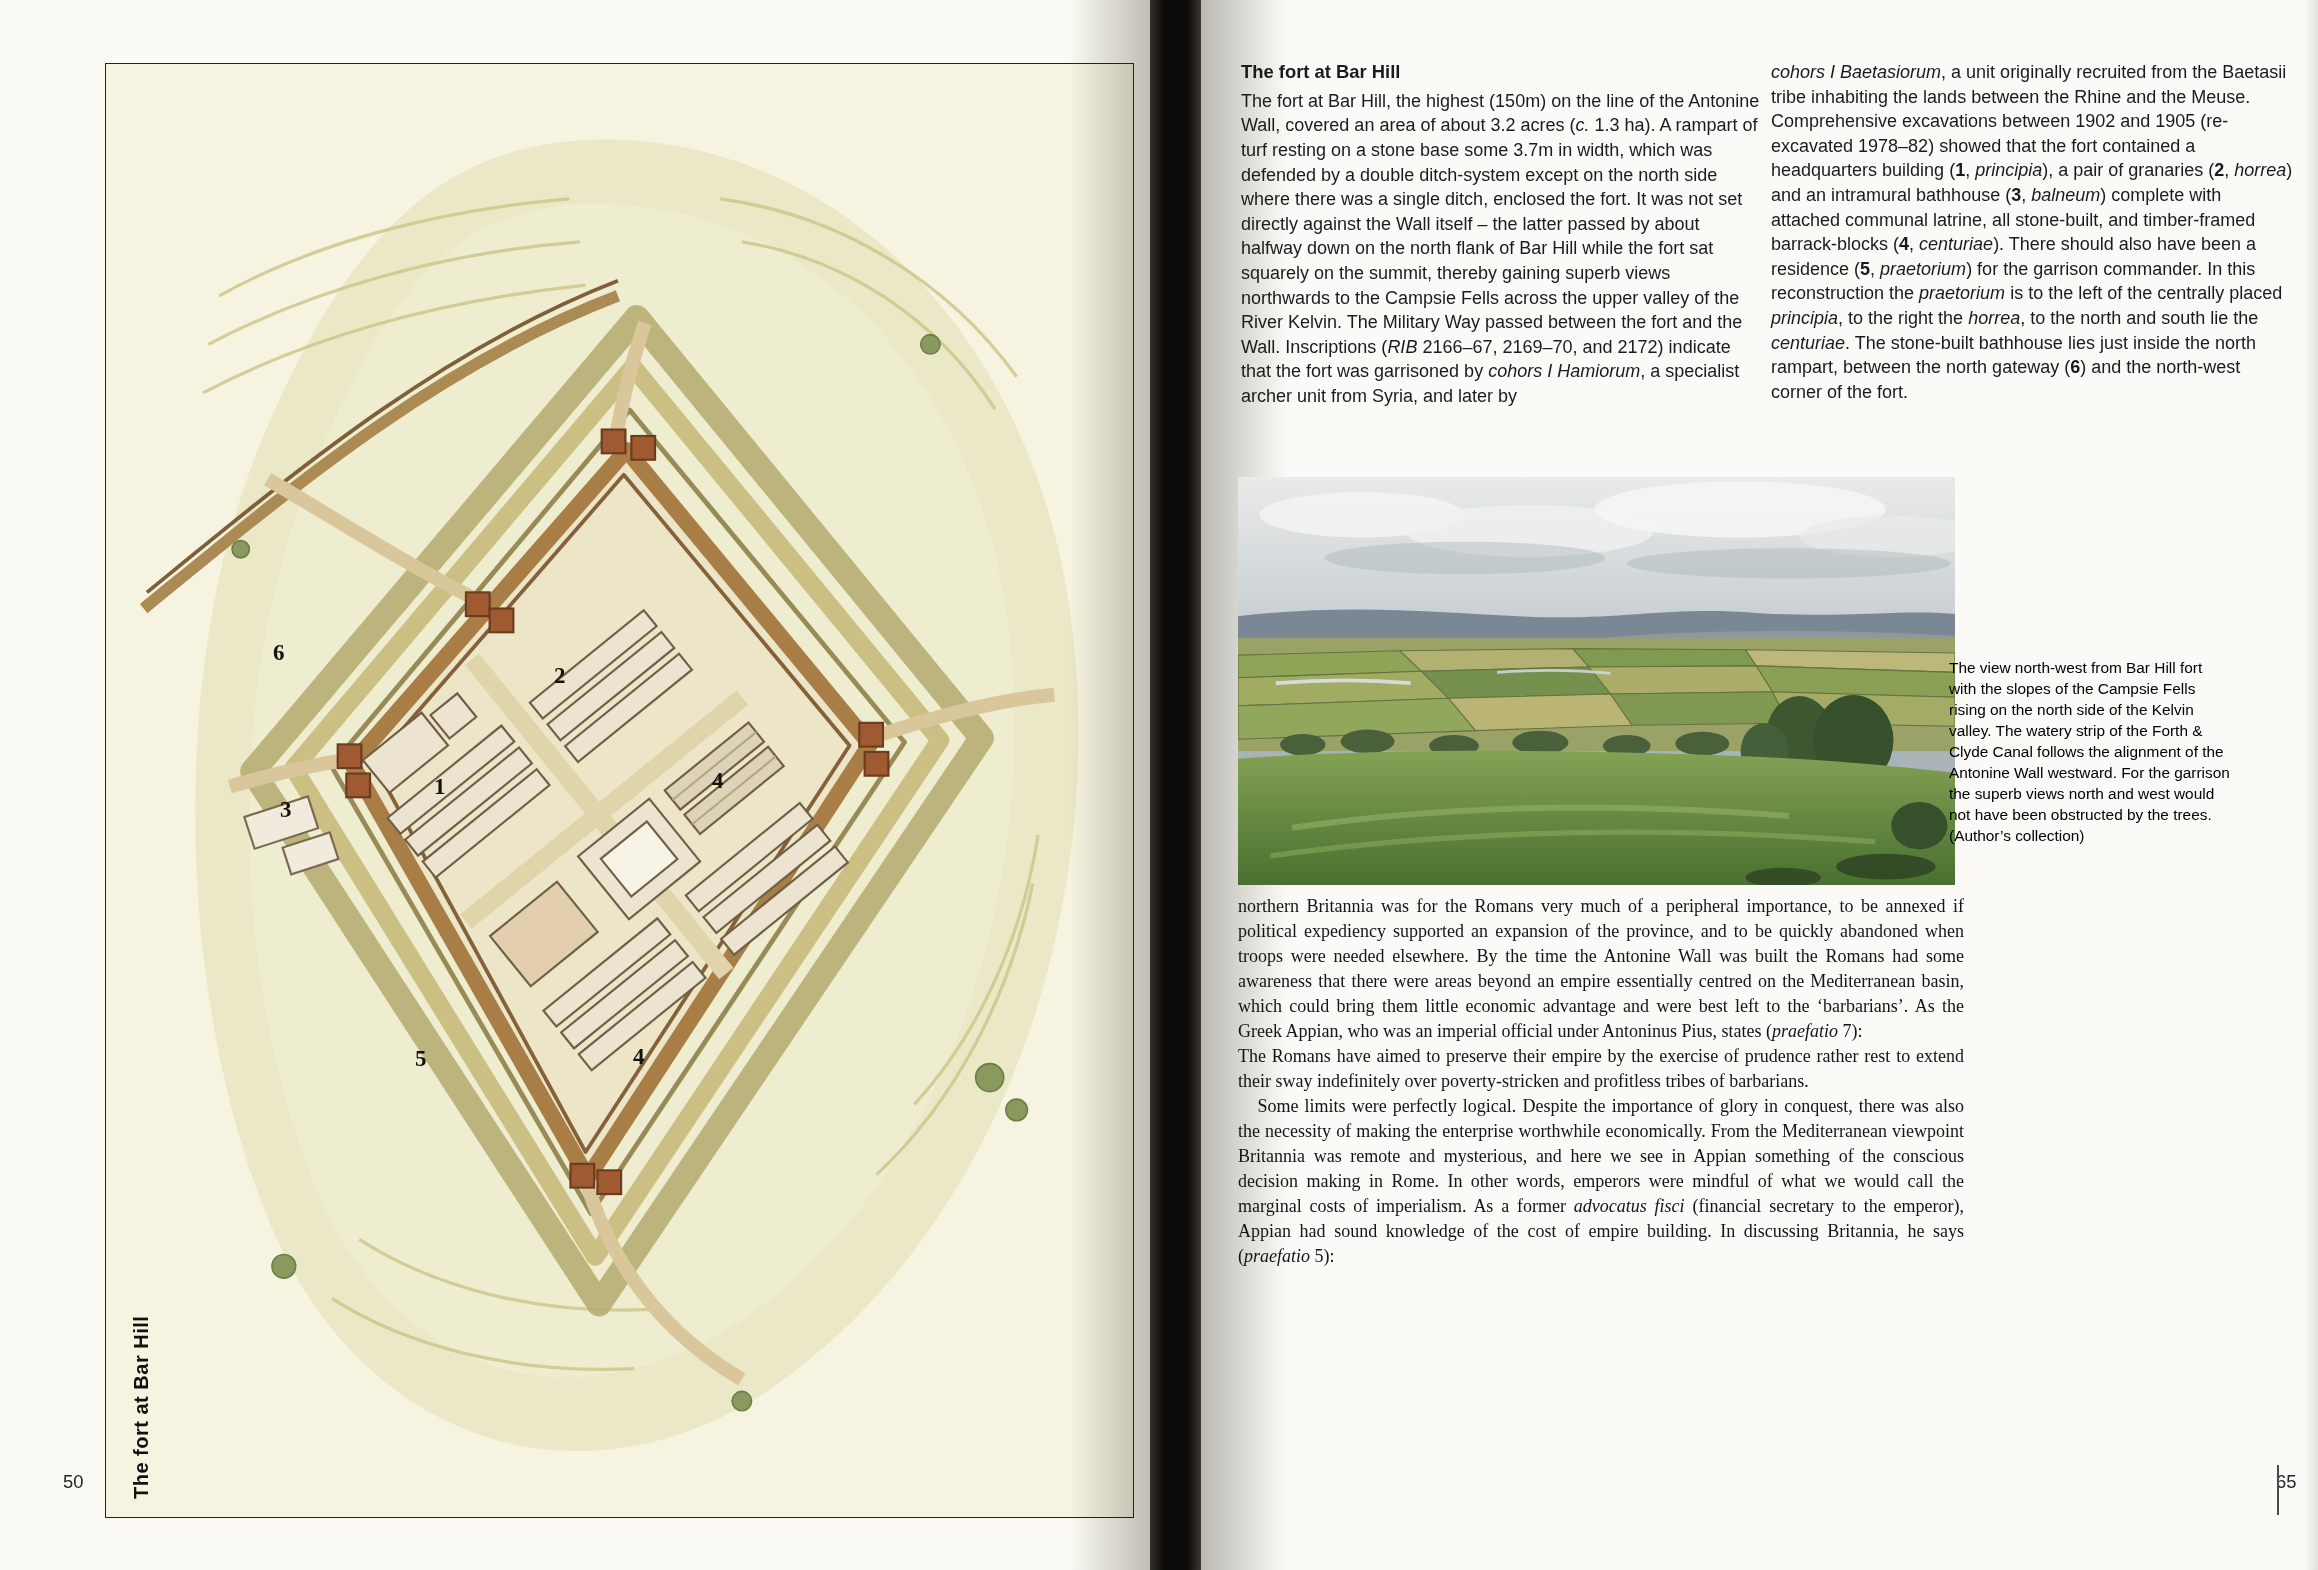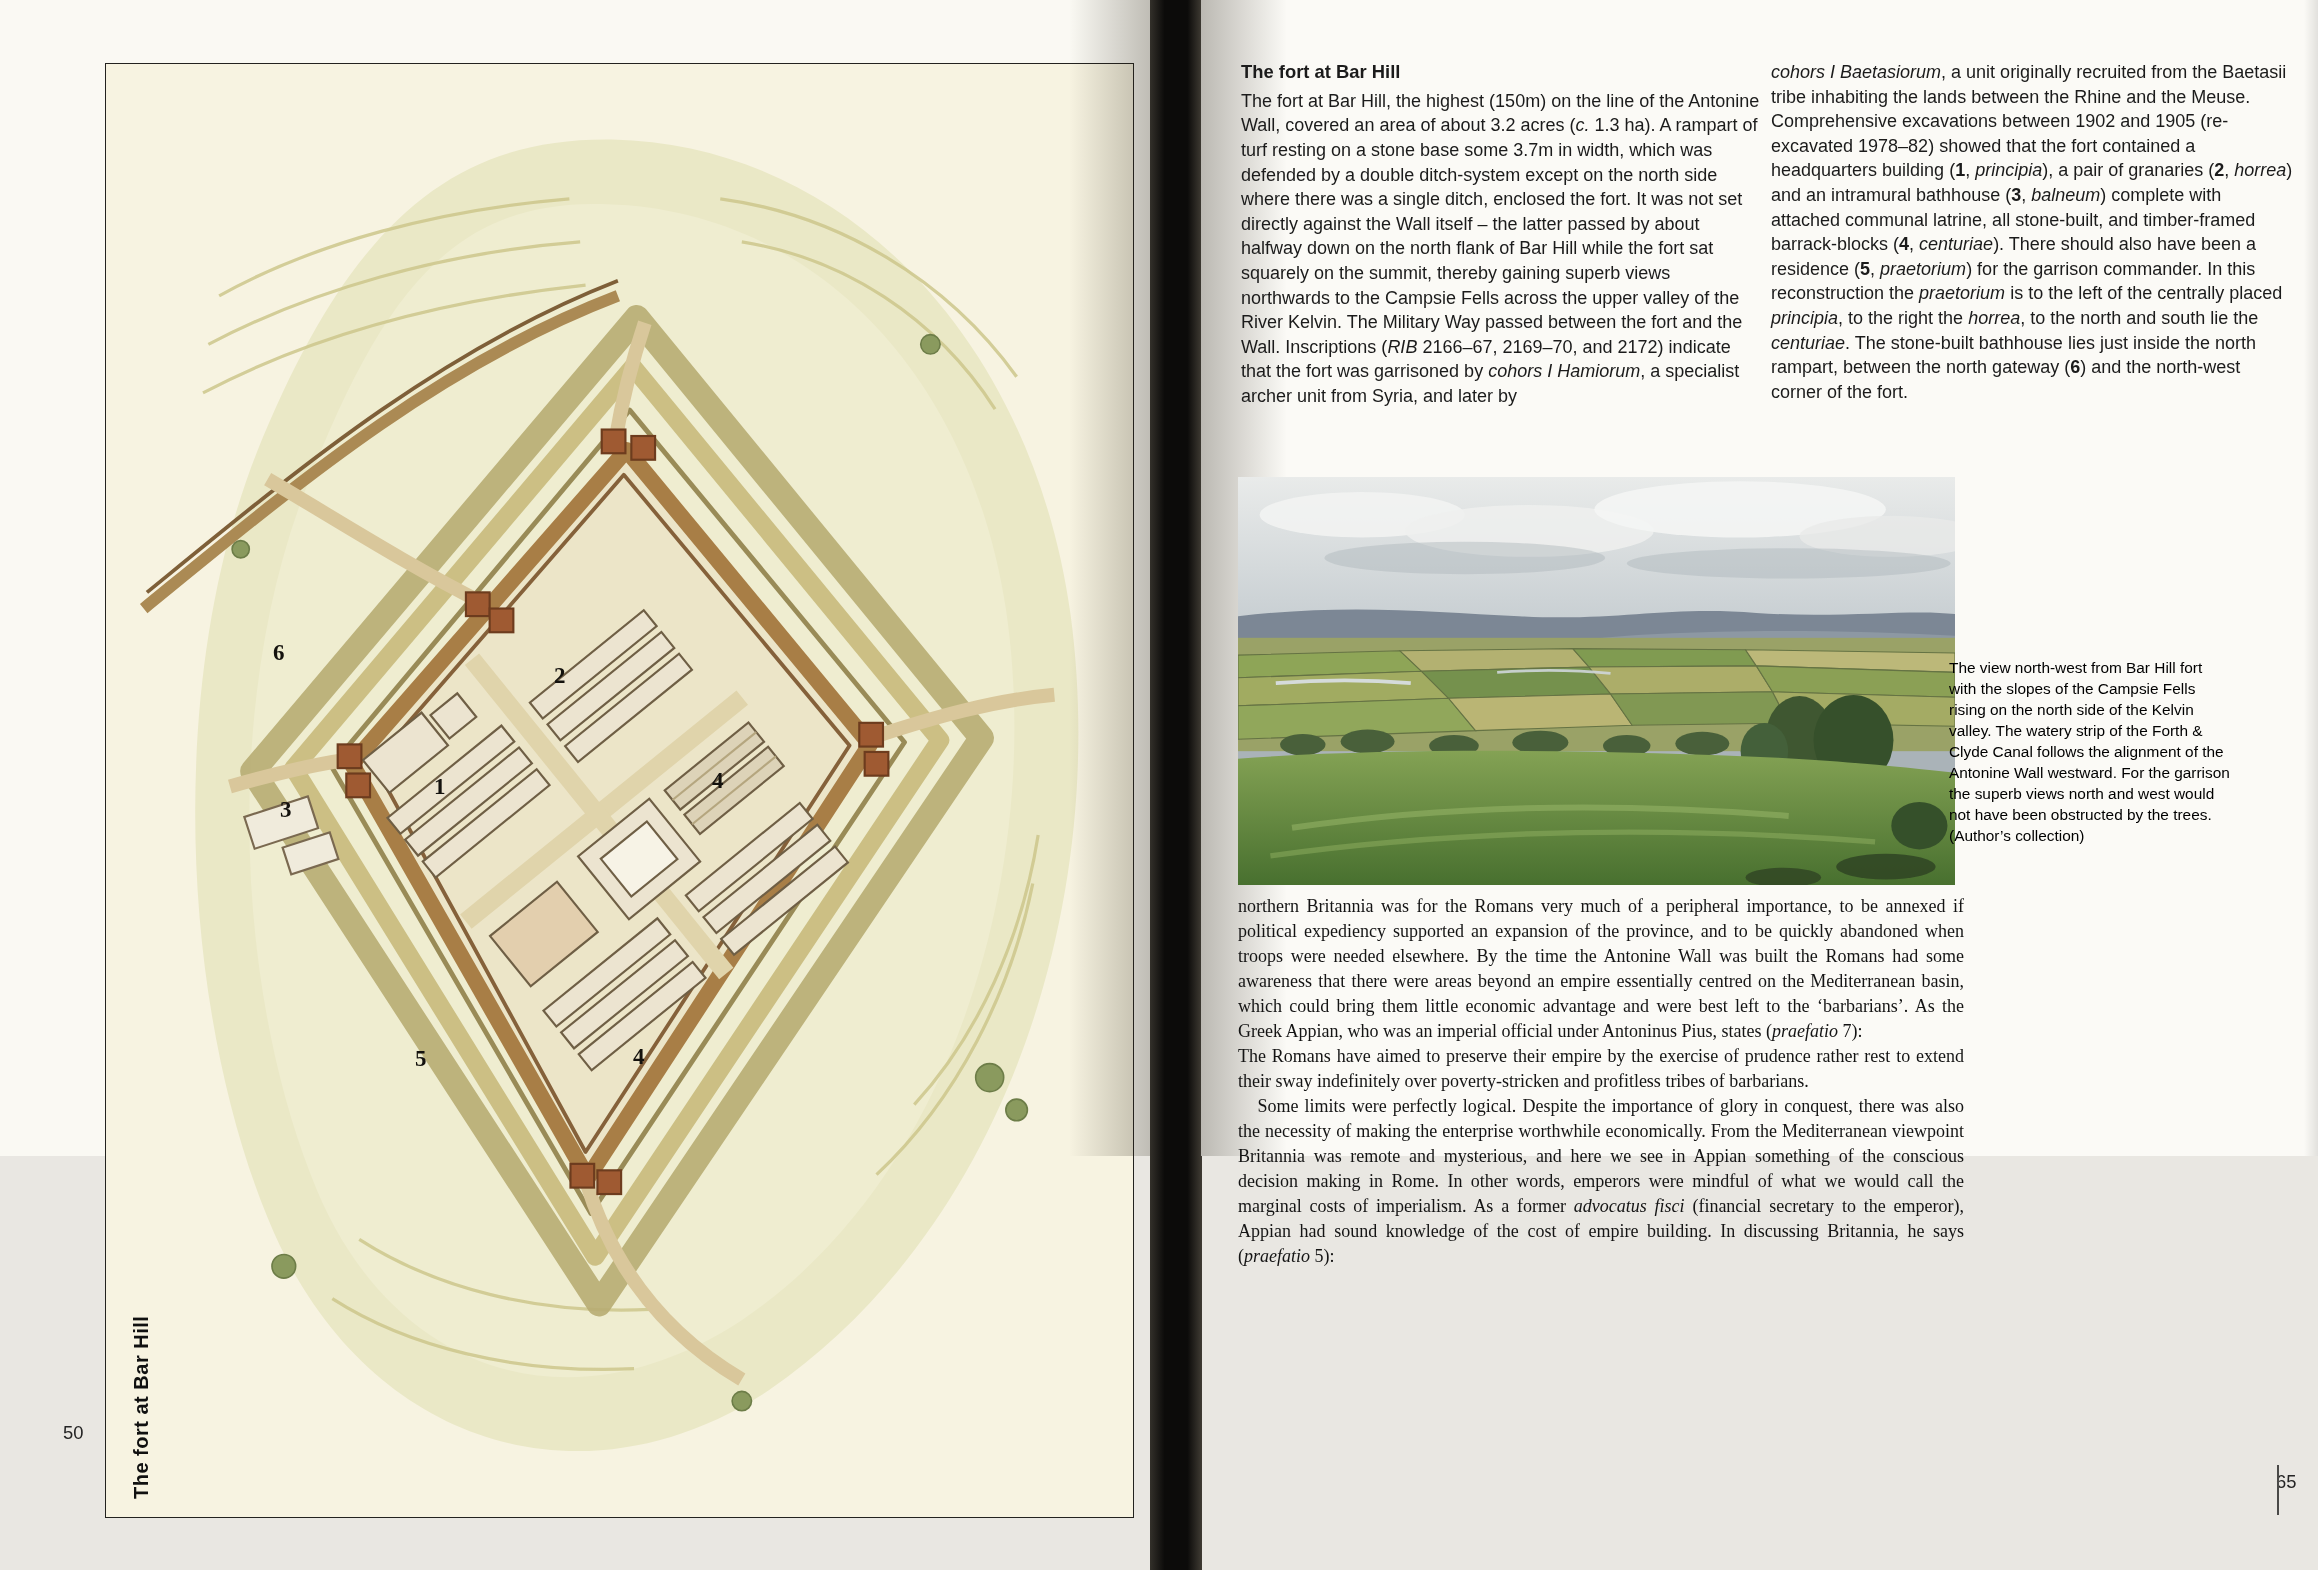--- a/index.html
+++ b/index.html
@@ -1,20 +1,20 @@
 <!DOCTYPE html>
 <html style="font-size:8.6px"><head>
 <meta charset="utf-8">
 <style>
   html,body{margin:0;padding:0}
   body{
     width:2319px;height:1570px;position:relative;overflow:hidden;
     background:#e9e7e2;font-family:"Liberation Sans",sans-serif;color:#1c1c1c;
   }
-  .page{position:absolute;top:0;height:1156px}
+  .page{position:absolute;top:0;height:1570px}
   #left-page{left:0;width:1150px;background:#faf9f3}
   #right-page{left:1201px;width:1117px;background:#fbfaf6}
   #gutter{position:absolute;left:1150px;top:0;width:52px;height:1570px;
     background:linear-gradient(90deg,#33302a 0%,#0c0b0a 28%,#0c0b0a 72%,#403c34 100%)}
   .shade-l{position:absolute;right:0;top:0;width:81px;height:100%;
     background:linear-gradient(90deg,rgba(40,34,22,0),rgba(40,34,22,.28))}
   .shade-r{position:absolute;left:0;top:0;width:86px;height:100%;
     background:linear-gradient(90deg,rgba(40,34,22,.30),rgba(40,34,22,0))}
   .shade-edge{position:absolute;right:0;top:0;width:14px;height:100%;
     background:linear-gradient(90deg,rgba(0,0,0,0),rgba(0,0,0,.10))}
@@ -22,21 +22,21 @@
   
   #fig-frame{position:absolute;left:105px;top:63px;width:1029px;height:1455px;
     border:1.6px solid #23221f;background:#f7f3e1;box-sizing:border-box}
   #fig-frame svg{width:100%;height:100%;display:block}
   .fig-label{position:absolute;font-family:"Liberation Serif",serif;font-weight:bold;
     font-size:23px;color:#14120e;line-height:1}
   #side-caption{position:absolute;left:24px;top:1144px;height:291px;
     writing-mode:vertical-rl;transform:rotate(180deg);
     font-weight:bold;font-size:20px;letter-spacing:0.5px;color:#101010;white-space:nowrap}
   .pagenum{position:absolute;font-size:18.4px;color:#242424}
-  #pn-left{left:63px;top:1422px}
+  #pn-left{left:63px;top:1471px}
   #pn-right{right:21.6px;top:1471px}
   #rule-right{position:absolute;right:39px;top:1465px;width:1.6px;height:50px;background:#4a4a48}
 
   
   .col{position:absolute;top:60px;font-size:18px;line-height:24.6px;color:#1b1b1b}
   #col1{left:40px;width:522px}
   #col2{left:570px;width:524px}
   #article-heading{font-weight:bold;font-size:18.4px;margin:0 0 4.3px 0}
   .col p{margin:0}
   .col i, .bodytext i{}

